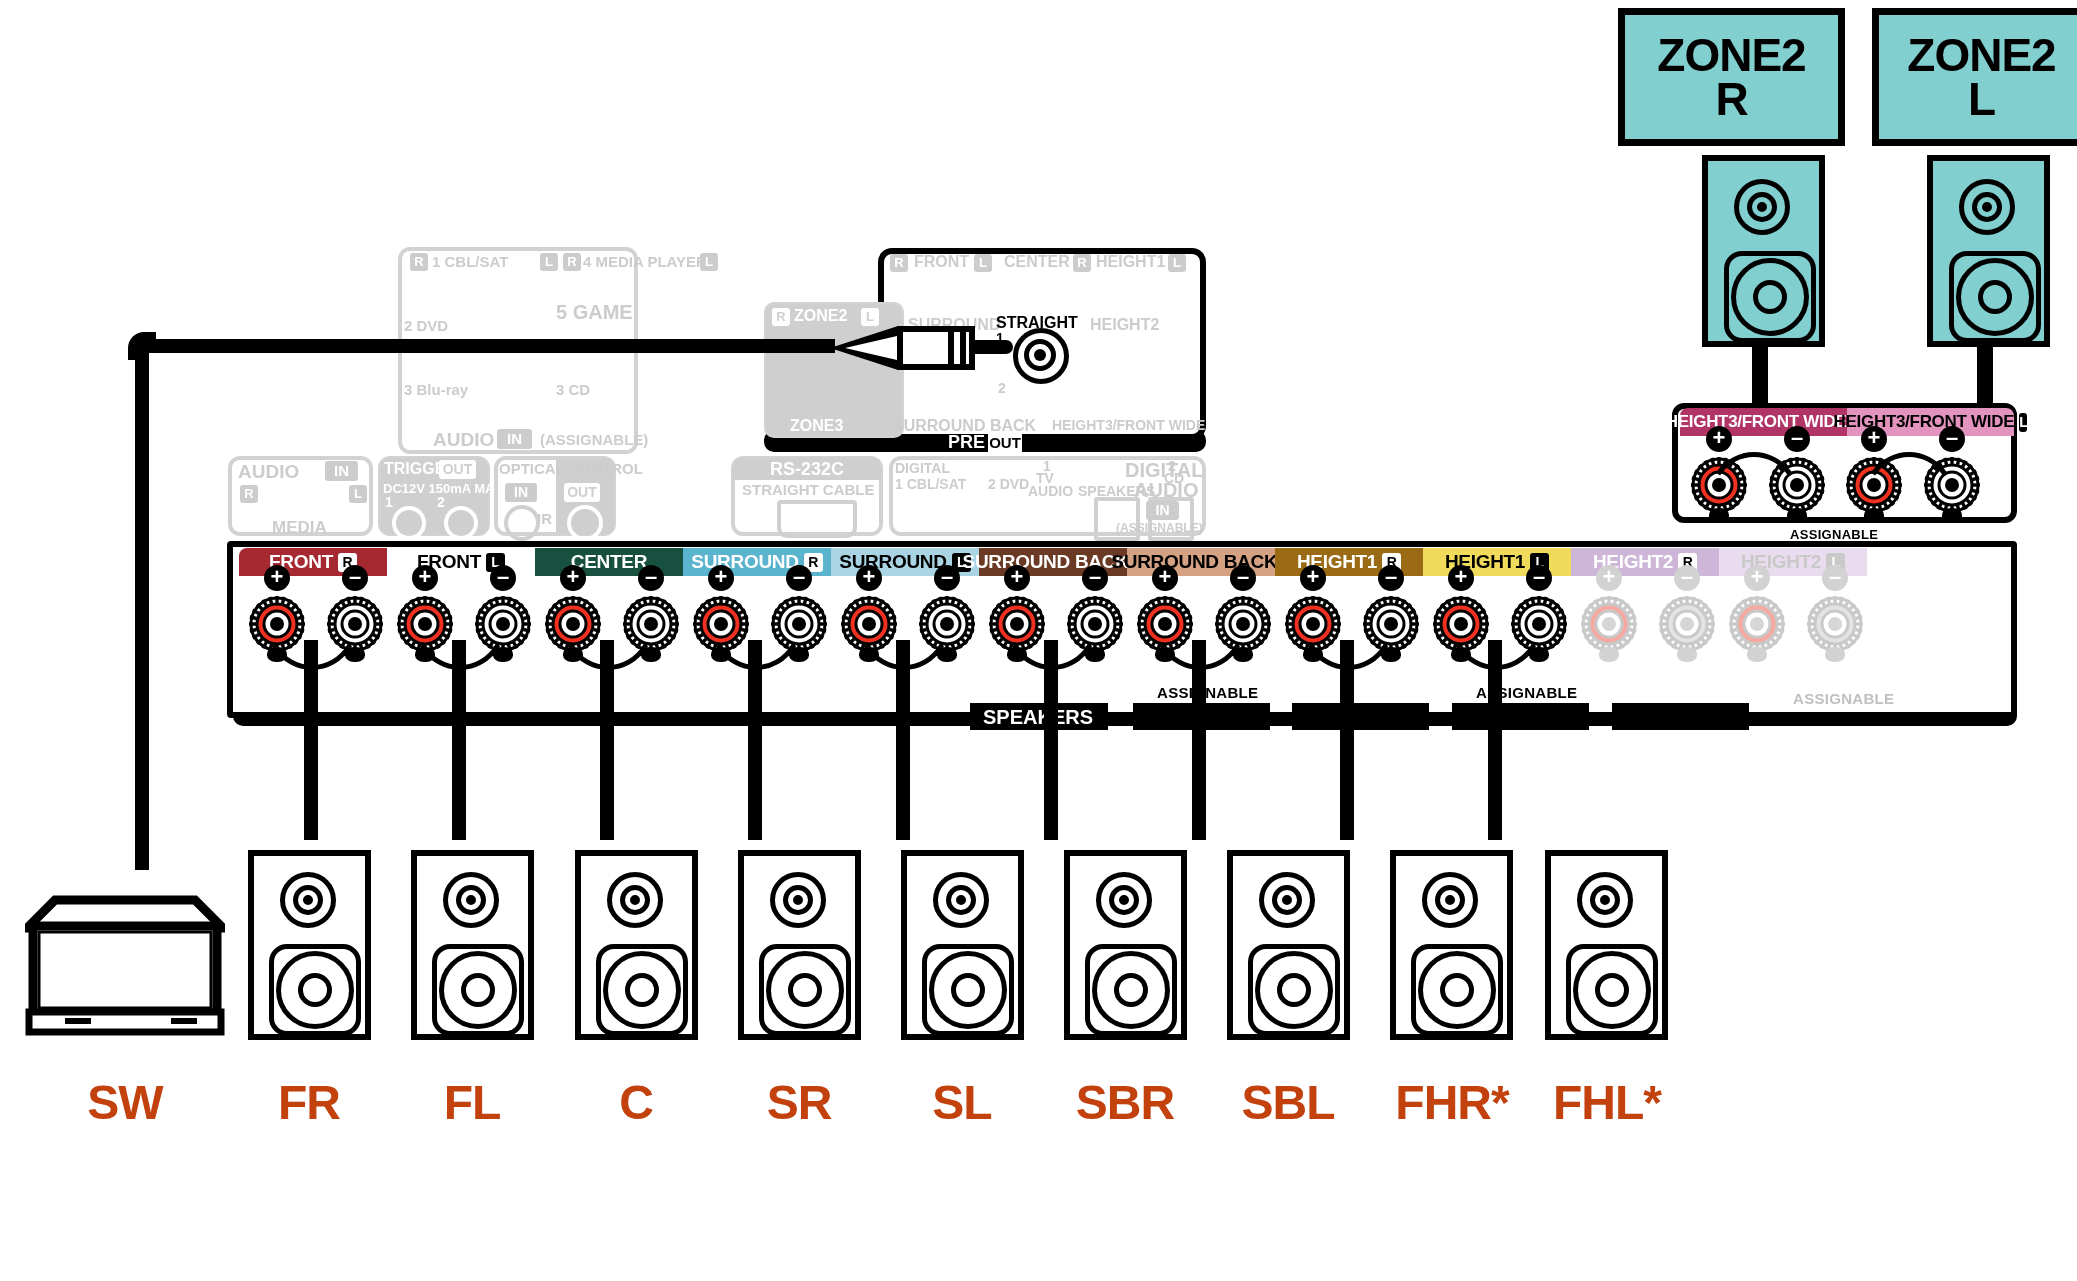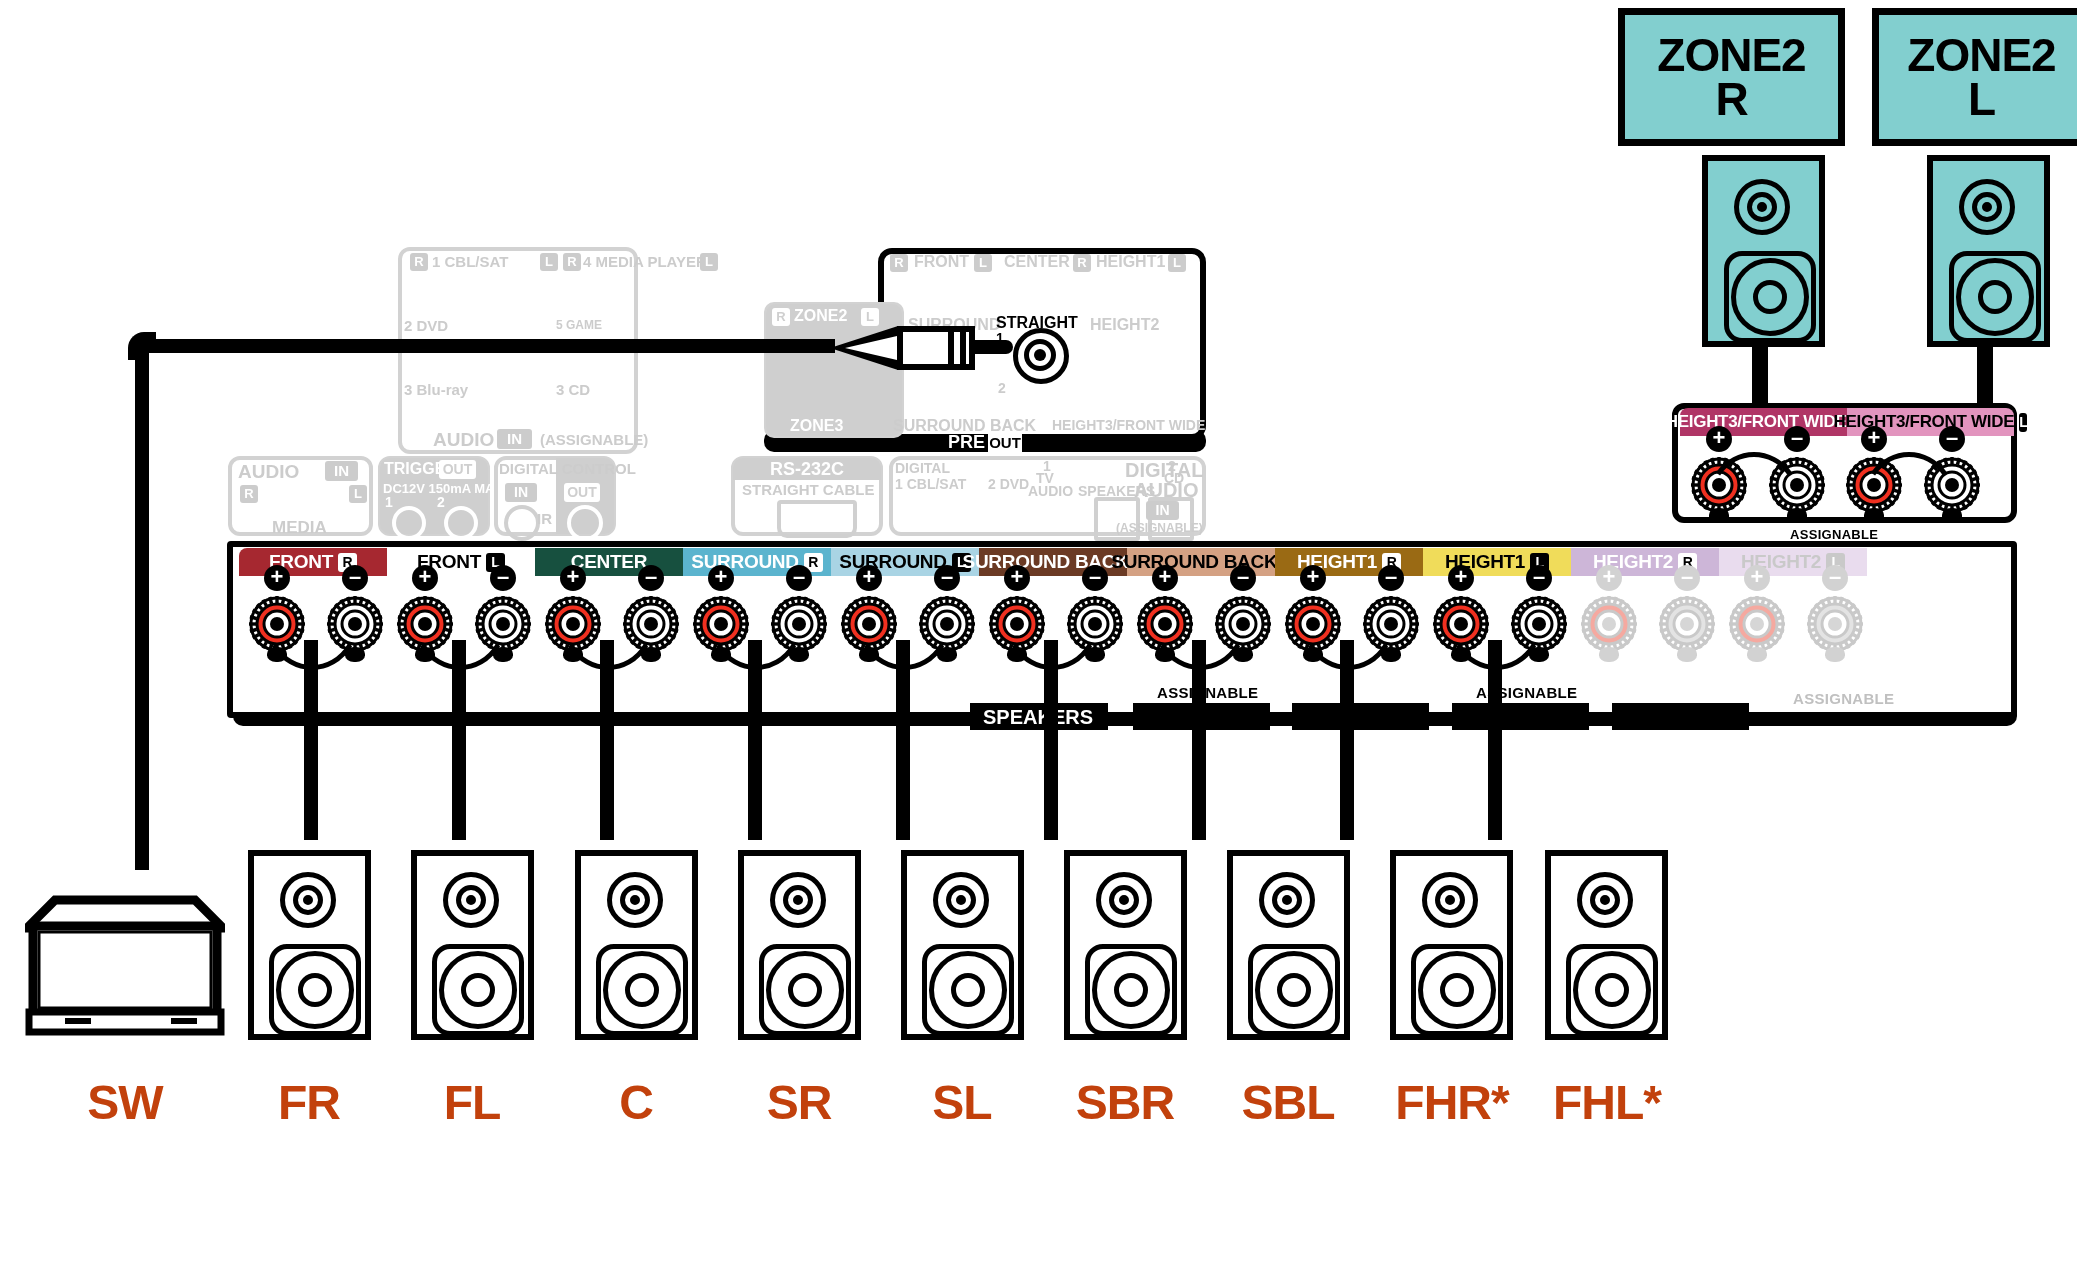--- a/index.html
+++ b/index.html
@@ -123,21 +123,21 @@
 
 <div class="ghostbox" style="left:398px;top:247px;width:240px;height:207px;"></div>
 <div class="gtxt" style="left:432px;top:253px;font-size:15px;">1 CBL/SAT</div>
 <div class="ginv" style="left:410px;top:253px;width:18px;height:18px;font-size:13px;line-height:18px;">R</div>
 <div class="ginv" style="left:540px;top:253px;width:18px;height:18px;font-size:13px;line-height:18px;">L</div>
 <div class="gtxt" style="left:583px;top:253px;font-size:15px;">4 MEDIA PLAYER</div>
 <div class="ginv" style="left:563px;top:253px;width:18px;height:18px;font-size:13px;line-height:18px;">R</div>
 <div class="ginv" style="left:700px;top:253px;width:18px;height:18px;font-size:13px;line-height:18px;">L</div>
 
 <div class="gtxt" style="left:404px;top:317px;font-size:15px;">2 DVD</div>
-<div class="gtxt" style="left:556px;top:318px;font-size:12px;">5 GAME</div>
+<div class="gtxt" style="left:556px;top:301px;font-size:20px;">5 GAME</div>
 <div class="gtxt" style="left:404px;top:381px;font-size:15px;">3 Blu-ray</div>
 <div class="gtxt" style="left:556px;top:381px;font-size:15px;">3 CD</div>
 
 <div class="gtxt" style="left:433px;top:429px;font-size:19px;">AUDIO</div>
 <div class="ginv" style="left:497px;top:429px;width:35px;height:20px;font-size:15px;line-height:20px;">IN</div>
 <div class="gtxt" style="left:540px;top:431px;font-size:15px;">(ASSIGNABLE)</div>
 
 <div class="ghostbox" style="left:228px;top:456px;width:145px;height:80px;"></div>
 <div class="gtxt" style="left:238px;top:461px;font-size:19px;">AUDIO</div>
 <div class="ginv" style="left:325px;top:461px;width:33px;height:20px;font-size:15px;line-height:20px;">IN</div>
@@ -150,21 +150,21 @@
 <div class="gtxt" style="left:384px;top:460px;font-size:16px;color:#fff;">TRIGGER</div>
 <div class="ginv" style="left:439px;top:460px;width:37px;height:19px;font-size:14px;line-height:19px;background:#fff;color:#cfcfcf;">OUT</div>
 <div class="gtxt" style="left:383px;top:481px;font-size:13px;color:#fff;">DC12V 150mA MAX.</div>
 <div class="gtxt" style="left:385px;top:494px;font-size:14px;color:#fff;">1</div>
 <div class="gtxt" style="left:437px;top:494px;font-size:14px;color:#fff;">2</div>
 <div style="position:absolute;left:392px;top:506px;width:26px;height:26px;border:4px solid #fff;border-radius:50%;"></div>
 <div style="position:absolute;left:444px;top:506px;width:26px;height:26px;border:4px solid #fff;border-radius:50%;"></div>
 
 <div class="ghostbox" style="left:494px;top:456px;width:122px;height:80px;"></div>
 <div class="ghostfill" style="left:556px;top:458px;width:58px;height:76px;border-radius:0 10px 10px 0;"></div>
-<div class="gtxt" style="left:499px;top:460px;font-size:15px;">DIGITAL CONTROL</div>
+<div class="gtxt" style="left:499px;top:460px;font-size:15px;">OPTICAL CONTROL</div>
 <div class="ginv" style="left:505px;top:483px;width:32px;height:19px;font-size:14px;line-height:19px;">IN</div>
 <div class="ginv" style="left:564px;top:483px;width:36px;height:19px;font-size:14px;line-height:19px;background:#fff;color:#cfcfcf;">OUT</div>
 <div style="position:absolute;left:504px;top:505px;width:28px;height:28px;border:4px solid #d0d0d0;border-radius:50%;"></div>
 <div class="gtxt" style="left:537px;top:510px;font-size:15px;">IR</div>
 <div style="position:absolute;left:567px;top:505px;width:28px;height:28px;border:4px solid #fff;border-radius:50%;"></div>
 
 <div class="ghostbox" style="left:731px;top:456px;width:152px;height:80px;"></div>
 <div class="ghostfill" style="left:733px;top:458px;width:148px;height:22px;border-radius:10px 10px 0 0;"></div>
 <div class="gtxt" style="left:770px;top:459px;font-size:18px;color:#fff;">RS-232C</div>
 <div class="gtxt" style="left:742px;top:481px;font-size:15px;">STRAIGHT CABLE</div>

